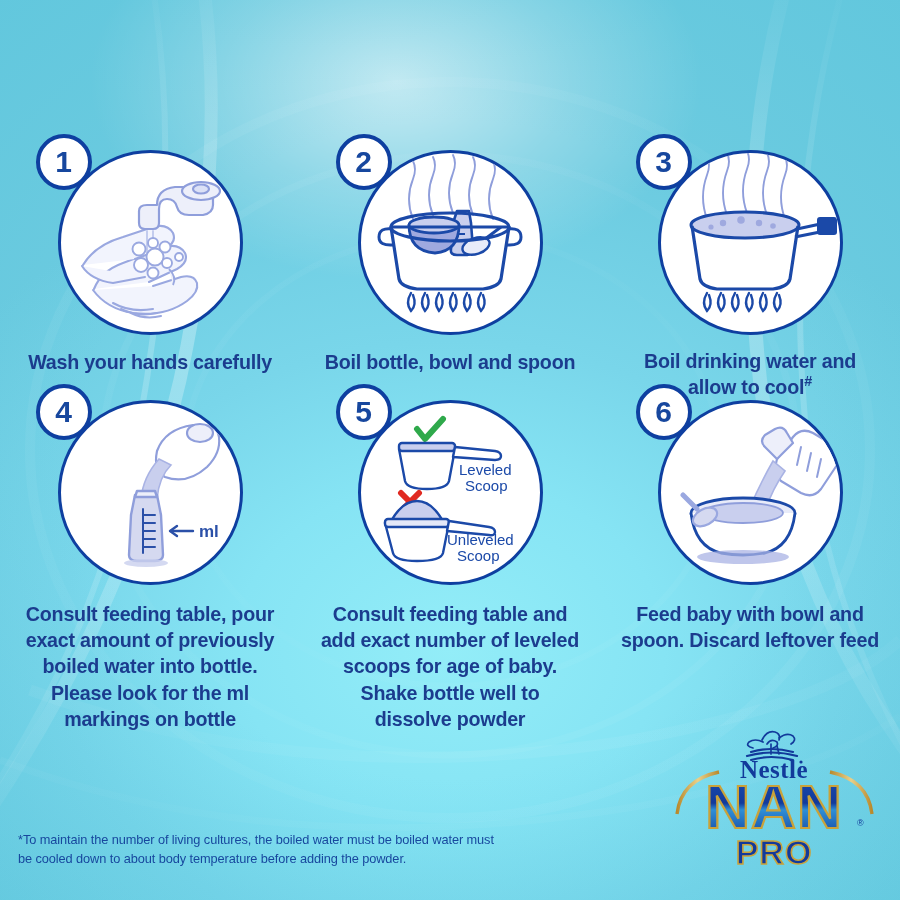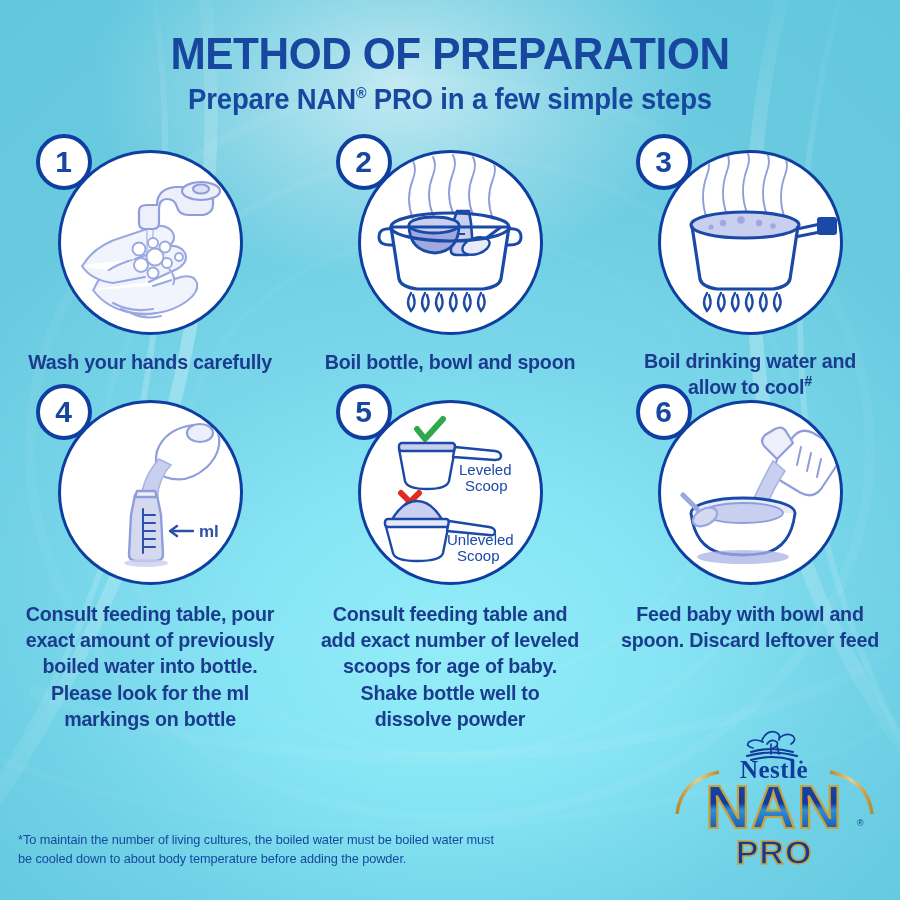--- a/index.html
+++ b/index.html
@@ -214,26 +214,20 @@
       <ellipse cx="450" cy="450" rx="420" ry="368" stroke-width="10" opacity="0.22"></ellipse>
       <ellipse cx="450" cy="455" rx="348" ry="300" stroke-width="7" opacity="0.18"></ellipse>
       <ellipse cx="452" cy="460" rx="268" ry="226" stroke-width="6" opacity="0.14"></ellipse>
       <path d="M 30 690 Q 300 790 620 742 Q 830 705 900 640" stroke-width="11" opacity="0.26"></path>
       <path d="M 0 760 Q 280 866 640 806 Q 820 772 900 716" stroke-width="7" opacity="0.18"></path>
     </g>
   </svg>
 
   <div class="bg-vignette"></div>
 
-  <div class="header">
-    <div class="title">METHOD OF PREPARATION</div>
-    <div class="subtitle">
-      <span>Prepare NAN</span><span class="reg">®</span><span> PRO in a few simple steps</span>
-    </div>
-  </div>
 
   <div class="grid">
 
     <div class="step">
       <div class="icon-wrap">
         <div class="disc">
           <svg width="178" height="178" viewBox="0 0 178 178">
             <g fill="none" stroke="#9AA8E0" stroke-width="2.1" stroke-linecap="round" stroke-linejoin="round">
 
               <path d="M33 136 Q40 118 62 110 L104 94 Q118 90 124 100 Q128 109 116 116 L88 129" fill="#F2F4FD"></path>

